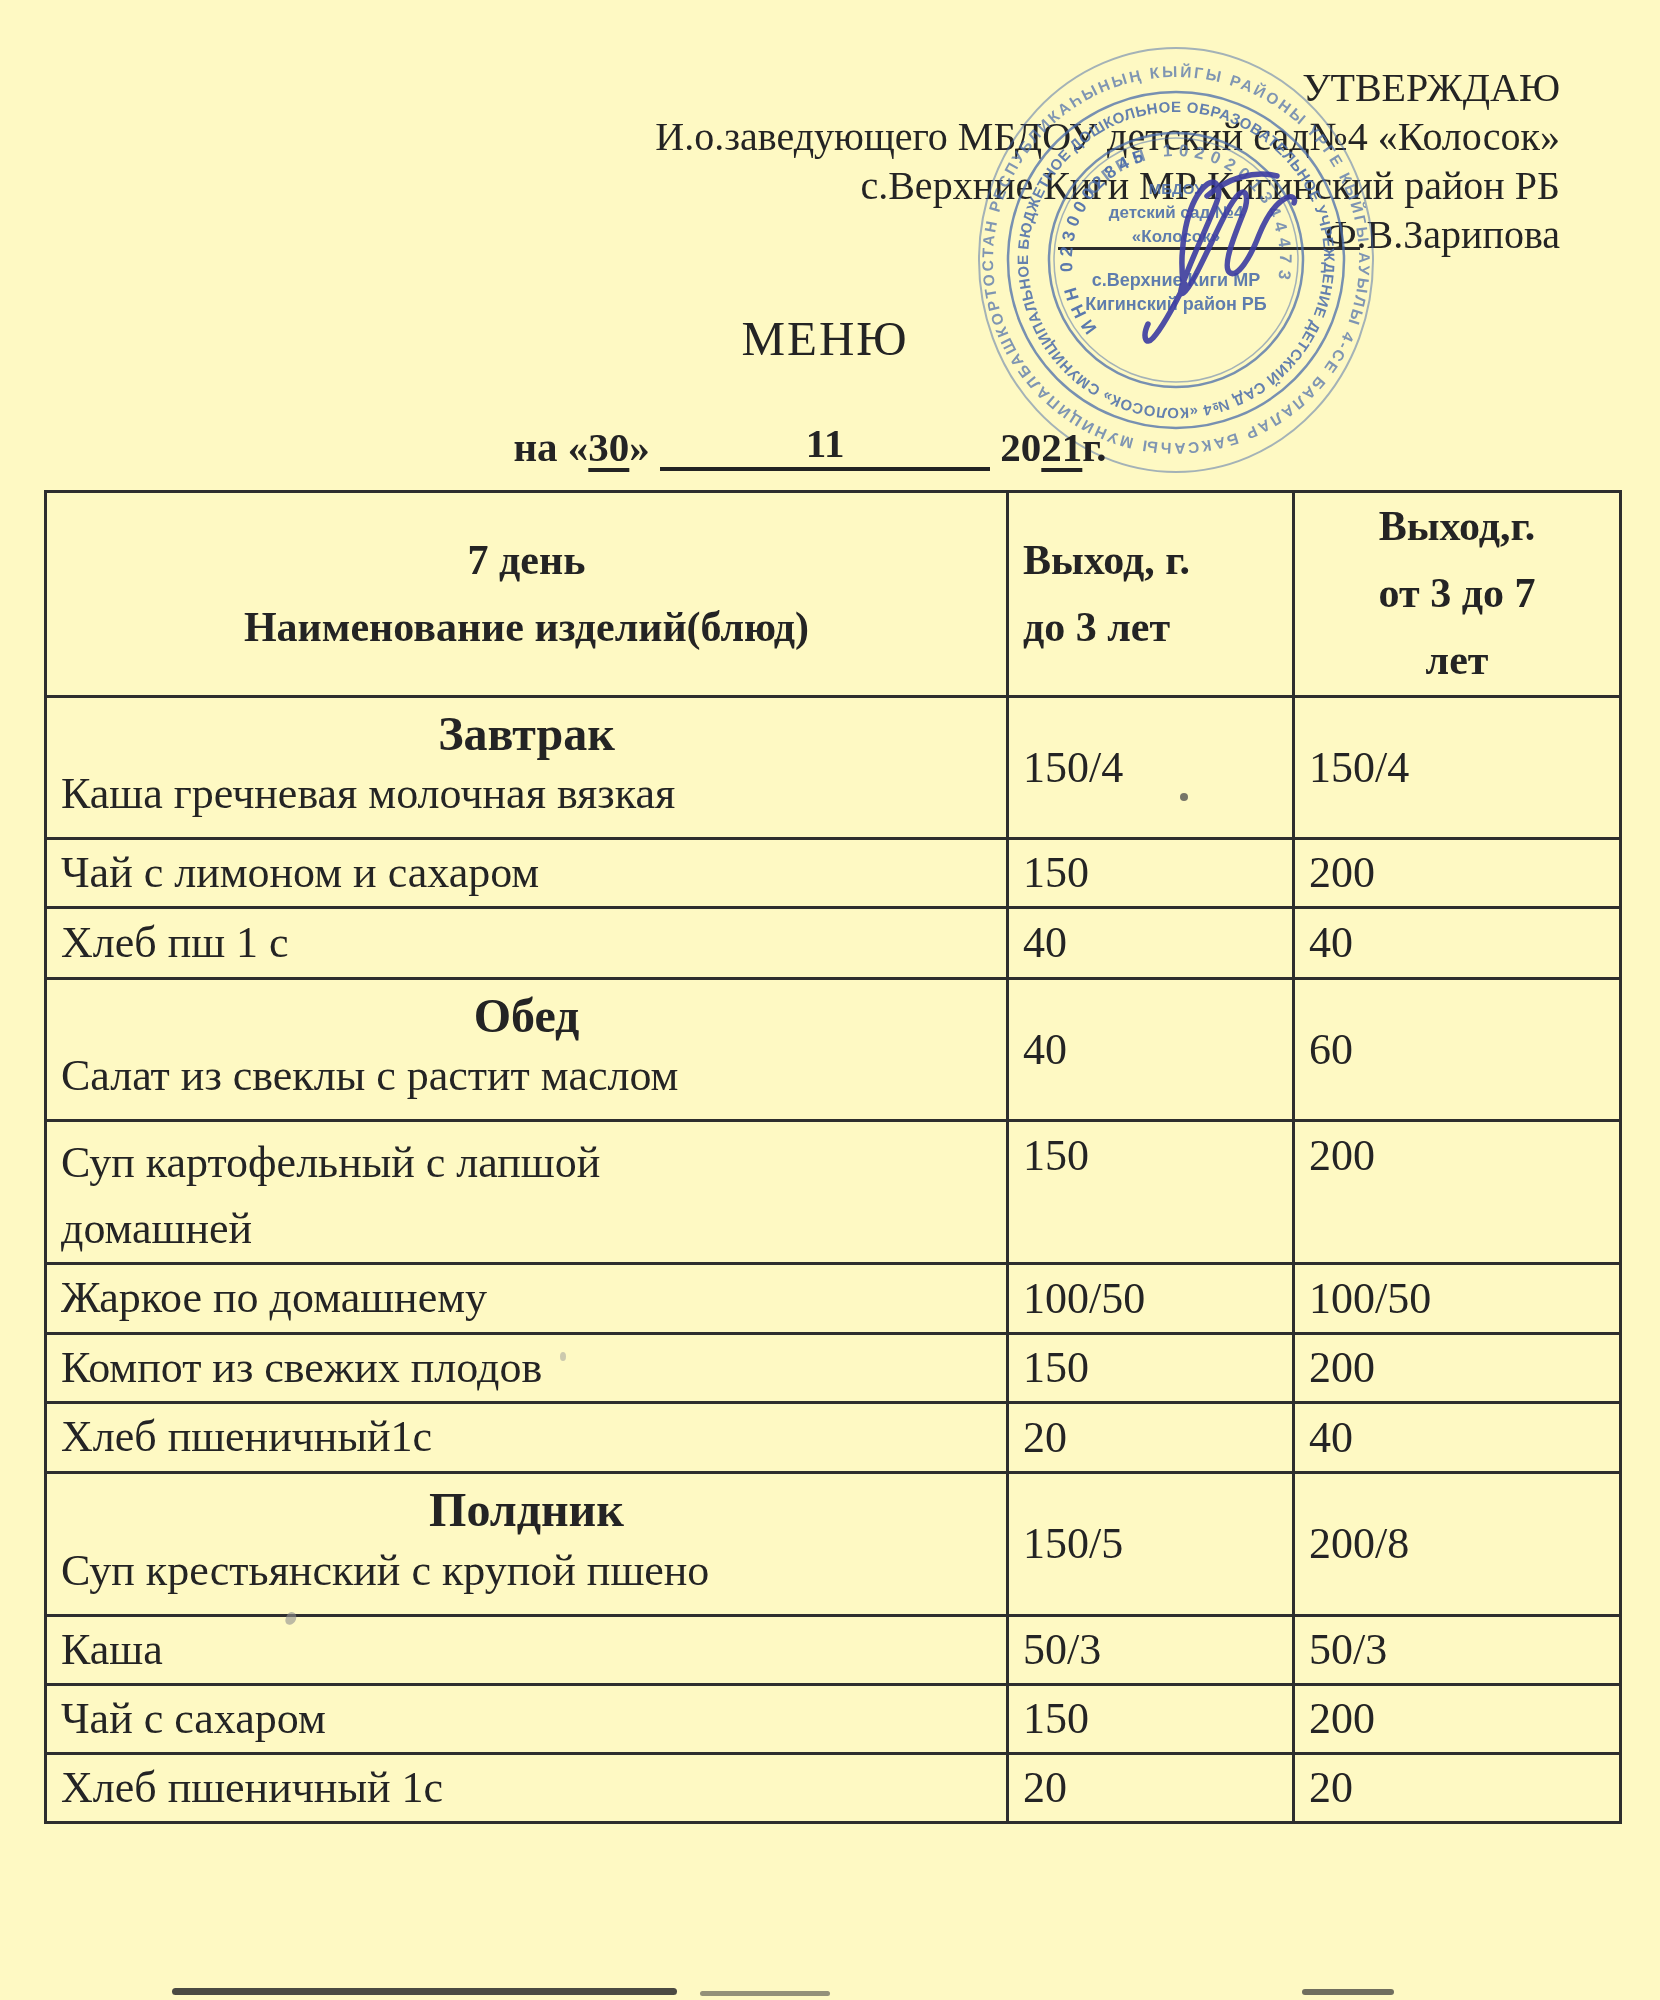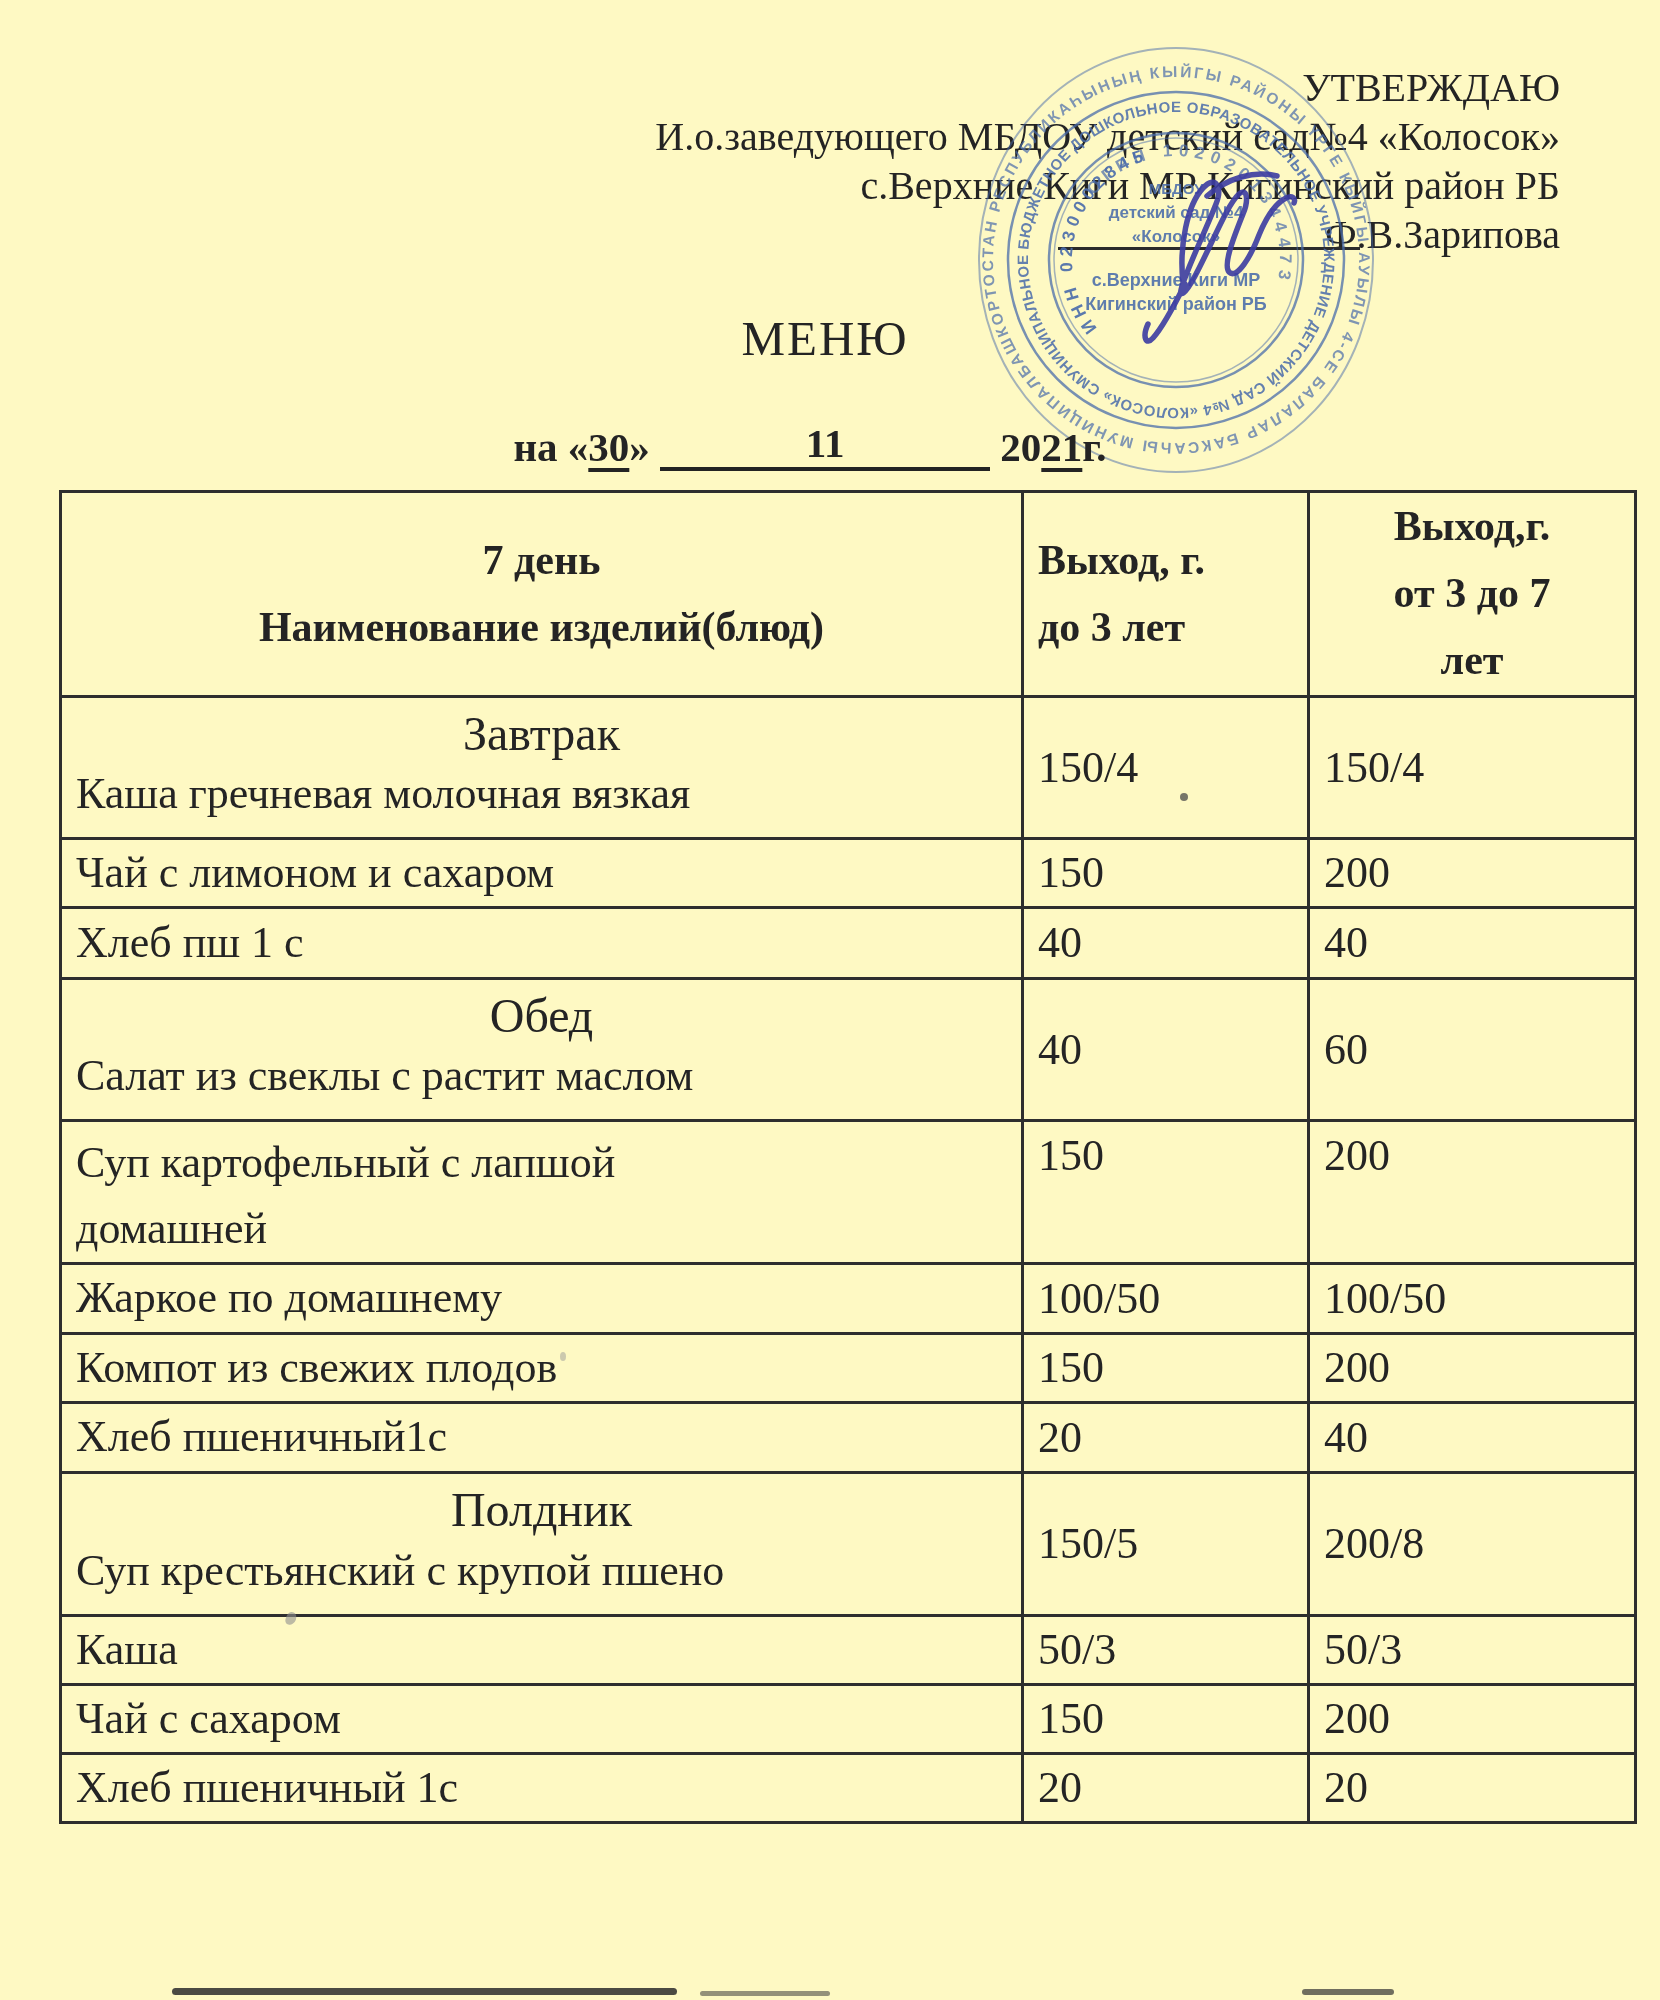--- a/index.html
+++ b/index.html
@@ -15,30 +15,30 @@
   .stamp{position:absolute;left:973px;top:42px;width:406px;height:436px;}
   
   .menu-title{position:absolute;left:500px;top:310px;width:650px;text-align:center;
               font-size:49px;font-weight:normal;letter-spacing:2px;}
   .menu-date{position:absolute;left:420px;top:380px;width:780px;text-align:center;
              font-size:41px;font-weight:bold;white-space:nowrap;}
   .du{text-decoration:underline;text-decoration-thickness:4px;text-underline-offset:7px;}
   .dline{display:inline-block;width:330px;border-bottom:4px solid #232323;
          text-align:center;vertical-align:bottom;line-height:1.15;margin-top:40px;}
   
-  table.menu{position:absolute;left:59px;top:490px;width:1575px;border-collapse:collapse;
+  table.menu{position:absolute;left:44px;top:490px;width:1575px;border-collapse:collapse;
              table-layout:fixed;}
   table.menu td,table.menu th{border:3px solid #2e2e2e;padding:0 14px;vertical-align:middle;
              overflow:hidden;box-sizing:border-box;}
   th{font-size:42px;font-weight:bold;white-space:pre-line;line-height:1.6;}
   th.c1{text-align:center;}
   th.c2{text-align:left;}
   th.c3{text-align:center;}
   .item{font-size:44px;white-space:pre-line;line-height:1.5;}
-  .sec-title{font-size:48px;font-weight:normal;text-align:center;}
+  .sec-title{font-size:48px;font-weight:bold;text-align:center;}
   .num{font-size:44px;}
   
   tr.rh203{height:203px} tr.rh142{height:142px} tr.rh140{height:140px}
   tr.rh143{height:143px} tr.rh135{height:135px} tr.rh71{height:71px}
   tr.rh70{height:70px} tr.rh68{height:68px} tr.rh67{height:67px} tr.rh64{height:64px}
   tr.rh142>td{height:142px} tr.rh140>td{height:140px} tr.rh143>td{height:143px}
   .cw{display:flex;flex-direction:column;justify-content:space-between;height:100%;
       box-sizing:border-box;padding:8px 0 10px;}
   td.vbot{vertical-align:bottom;padding-bottom:22px;}
   td.vtop{vertical-align:top;padding-top:12px;}

